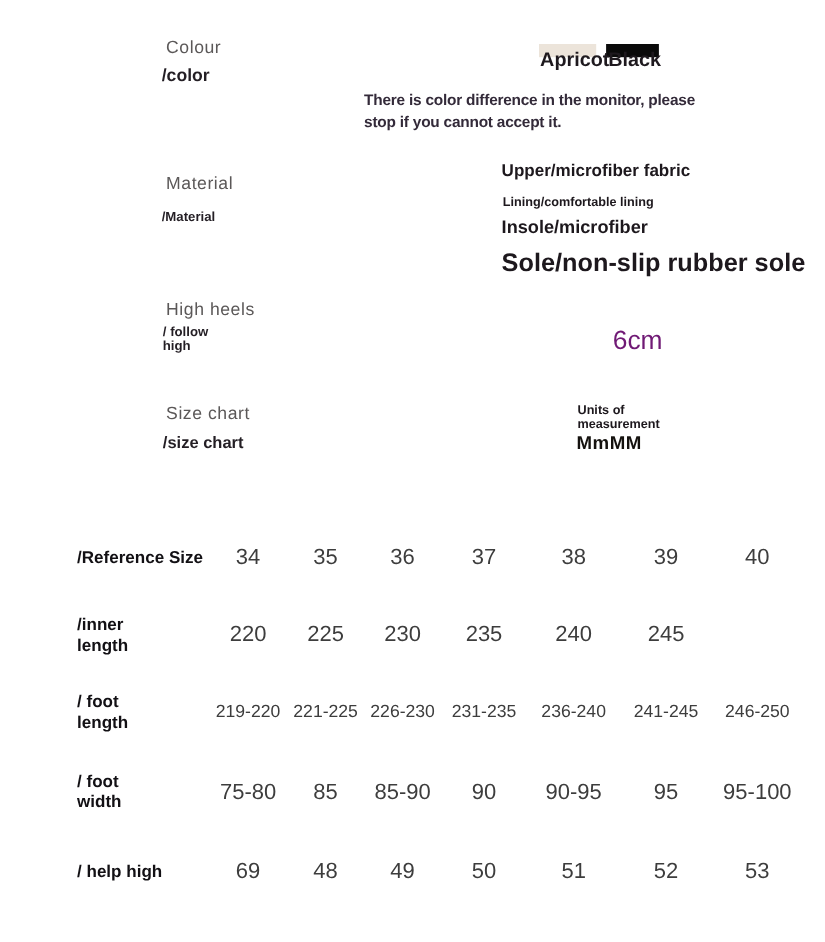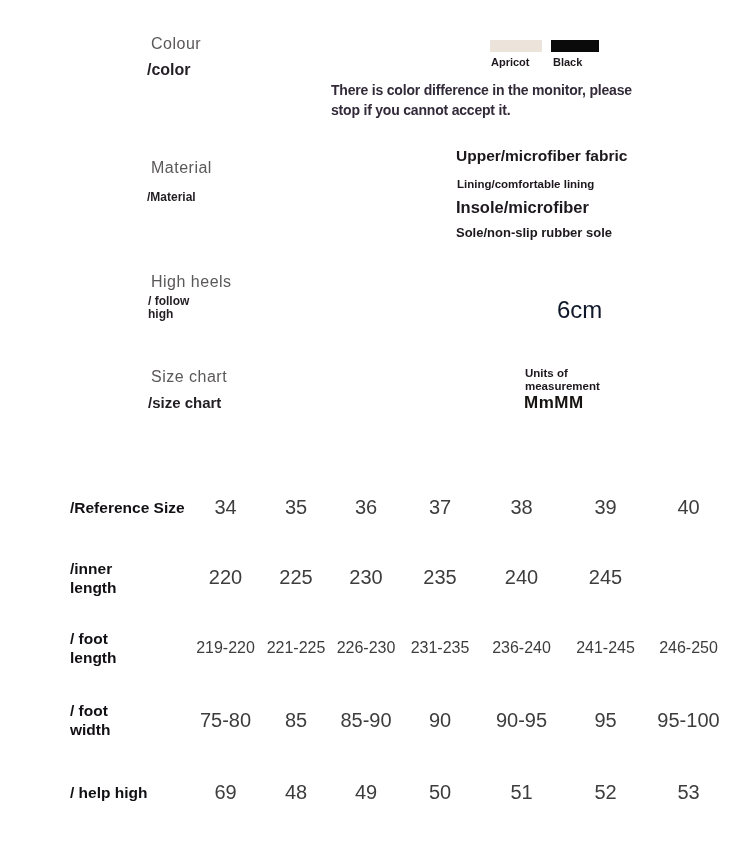--- a/index.html
+++ b/index.html
@@ -22,39 +22,39 @@
   .colour-sub   { left:147px; top:61px;  font-size:16px; }
   .material-sub { left:147px; top:190px; font-size:12px; }
   .heel-sub     { left:148px; top:295px; font-size:12px; line-height:13px; }
   .size-sub     { left:148px; top:394px; font-size:15px; }
   .sub span { display:block; }
 
   
   .swatch { position:absolute; height:12px; }
   .swatch-apricot { left:490px; top:40px; width:52px; background:#ece4da; }
   .swatch-black   { left:551px; top:40px; width:48px; background:#0a0a0a; }
-  .swatch-label { position:absolute; top:56px; font-size:11px; font-weight:700; color:#1e191e; }
+  .swatch-label { position:absolute; top:44px; font-size:18px; font-weight:700; color:#1e191e; }
   .apricot-label { left:491px; }
   .black-label   { left:553px; }
 
   .disclaimer {
     position:absolute; left:331px; top:80px;
     font-size:14px; font-weight:700; color:#332a39;
     line-height:20px; letter-spacing:-0.2px;
   }
   .disclaimer span { display:block; white-space:nowrap; }
 
   
   .mat-line { position:absolute; font-weight:700; color:#1d181d; white-space:nowrap; }
   .mat-1 { left:456px; top:147px; font-size:15.5px; }
   .mat-2 { left:457px; top:178px; font-size:11.5px; }
   .mat-3 { left:456px; top:198px; font-size:16.5px; }
-  .mat-4 { left:456px; top:225px; font-size:13px; }
+  .mat-4 { left:456px; top:225px; font-size:23px; }
 
-  .heel-value { left:557px; top:296px; font-size:24px; font-weight:400; color:#0f172a; }
+  .heel-value { left:557px; top:296px; font-size:24px; font-weight:400; color:#701a75; }
 
   .units-label { left:525px; top:367px; font-size:11.5px; font-weight:700; color:#1d181d; line-height:13px; }
   .units-label span { display:block; }
   .units-value { left:524px; top:393px; font-size:17px; font-weight:700; color:#15120f; letter-spacing:0.5px; }
 
   
   .size-table { position:absolute; left:40px; top:472px; width:690px; }
   .t-row { display:grid; grid-template-columns:150px 71px 70px 70px 78px 85px 83px 83px; }
   .t-row.r1 { height:70px; }
   .t-row.r2 { height:71px; }

